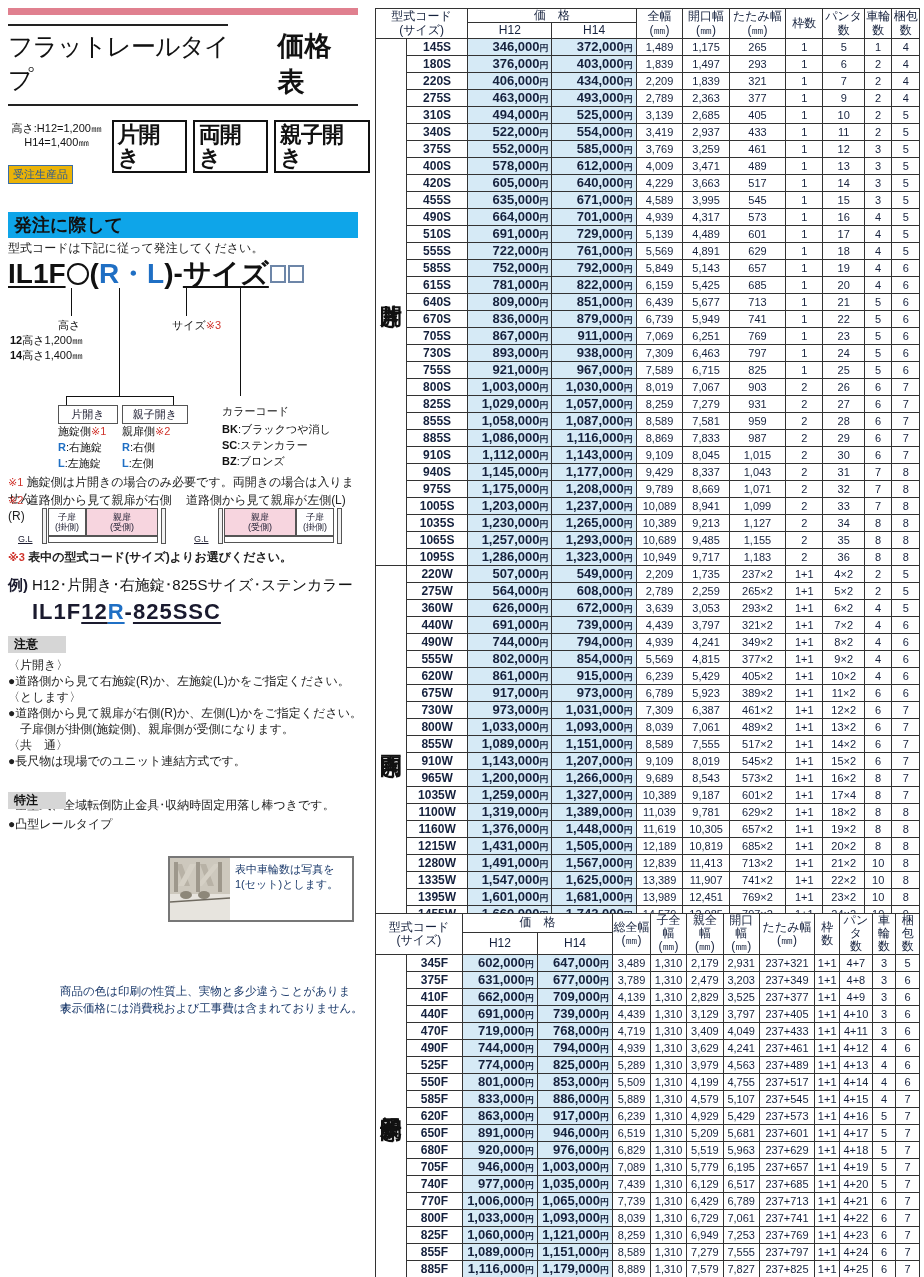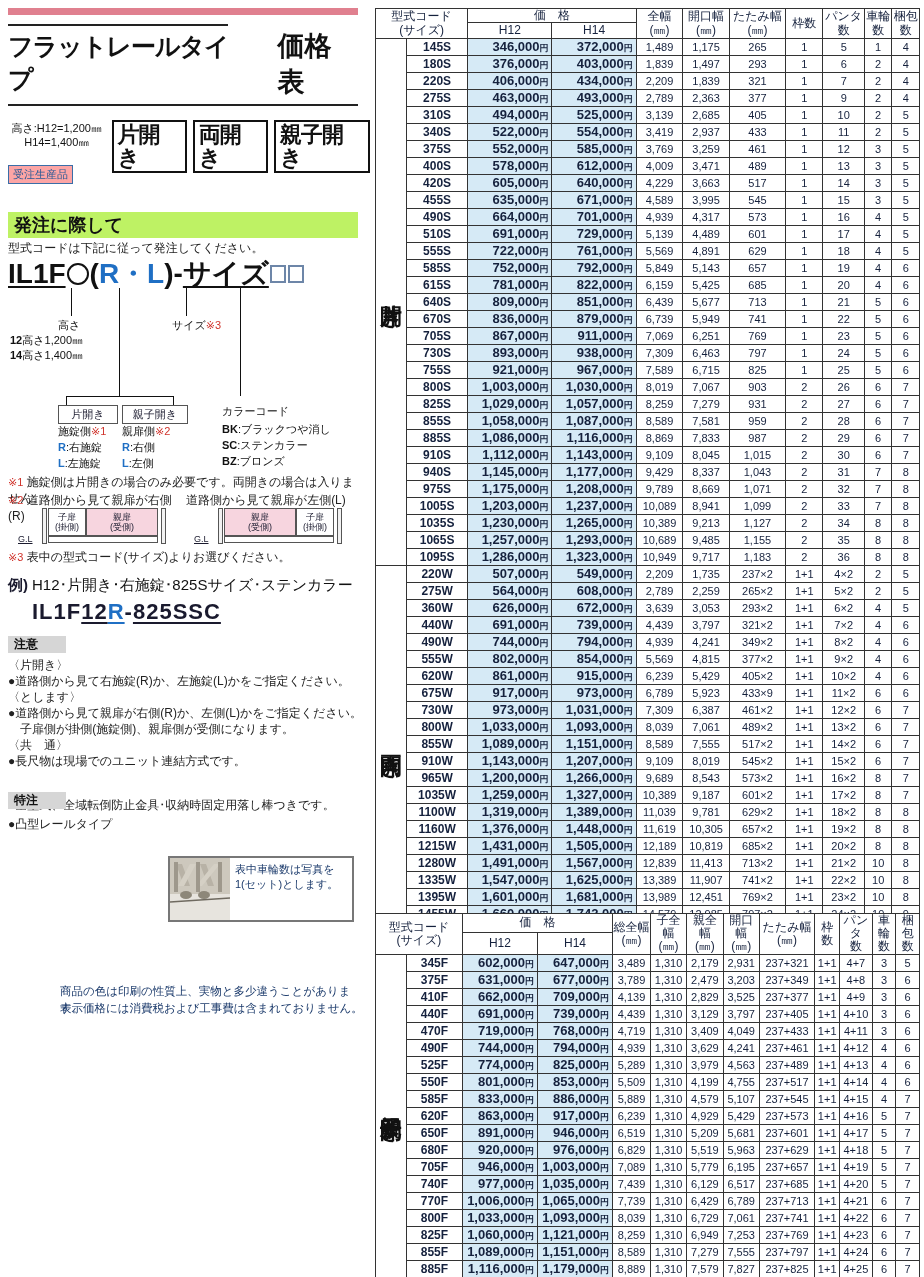--- a/index.html
+++ b/index.html
@@ -18,39 +18,39 @@
 
   .top-rule { position:absolute; left:8px; top:8px; width:350px; height:7px; background:#e0808f; }
 
   .title-block { position:absolute; left:8px; top:22px; width:350px; }
   .title-line1 { display:flex; align-items:flex-end; gap:0px; height:44px; }
   .t-kana { font-size:23px; font-weight:bold; letter-spacing:-1px; color:#111; line-height:1; padding-bottom:2px;}
   .t-model { font-size:40px; font-weight:bold; letter-spacing:-1px; color:#111; line-height:1; }
   .t-kata { font-size:31px; font-weight:bold; color:#111; line-height:1; text-decoration:underline; text-underline-offset:2px;}
   .hr-thin { width:220px; height:2px; background:#222; margin:2px 0 2px 0; }
   .title-line2 { display:flex; align-items:baseline; gap:26px; }
-  .t-flat { font-size:25px; font-weight:bold; letter-spacing:-1px; color:#111; }
+  .t-flat { font-size:25px; font-weight:normal; letter-spacing:-1px; color:#111; }
   .t-price { font-size:27px; font-weight:bold; color:#111; }
   .hr-thick { width:350px; height:2px; background:#222; margin-top:4px; }
 
   .badge-row { position:absolute; left:8px; top:120px; display:flex; align-items:flex-start; gap:6px;}
   .height-spec { font-size:11px; line-height:1.25; color:#111; text-align:center; padding-top:2px; width:98px;}
   .type-chip {
     border:2px solid #111; padding:1px 4px 2px; font-size:22px; font-weight:bold;
     line-height:1.05; letter-spacing:-1px; color:#111; background:#fff;
   }
   .made-to-order {
     position:absolute; left:8px; top:165px;
     border:1px solid #3a6ea8; color:#2a5a96; font-size:11px; padding:1px 4px;
-    background:#fca5a5; letter-spacing:0px;
+    background:#eab308; letter-spacing:0px;
   }
 
   .sec-head {
     position:absolute; left:8px; width:350px; height:26px;
-    background:#bef264; font-size:18px; font-weight:bold; color:#111;
+    background:#0ea5e9; font-size:18px; font-weight:bold; color:#111;
     display:flex; align-items:center; padding-left:6px; letter-spacing:0px;
   }
   .sec-head.small { width:58px; height:17px; font-size:12px; background:#d6d6d6; }
 
   .note-line { position:absolute; font-size:12px; color:#222; line-height:1.35; }
 
   
   .formula { position:absolute; left:8px; top:255px; font-size:28px; font-weight:bold; letter-spacing:0px; display:flex; align-items:center;}
   .formula .blk { color:#111; }
   .formula .blue { color:#1f6fc4; }
@@ -228,21 +228,21 @@
     </div>
     <div class="dd-panel dd-child" style="position:absolute; left:78px; top:0; width:38px; height:28px;">
       <div>子扉</div>
       <div>(掛側)</div>
     </div>
     <div style="position:absolute; left:6px; top:28px; width:110px; height:7px; border:1px solid #555; background:#fff;"></div>
     <div style="position:absolute; left:119px; top:0; width:5px; height:36px;" class="dd-post"></div>
     <div class="dd-gl" style="left:-24px; top:26px; text-decoration:underline;">G.L</div>
   </div>
 
-  <div class="note-line" style="left:8px; top:549px; width:356px;">
+  <div class="note-line" style="left:8px; top:549px; width:356px;font-weight:bold;">
     <span class="lbl" style="position:static; color:#d0342c;">※3</span>
     <span>表中の型式コード(サイズ)よりお選びください。</span>
   </div>
 
   <div class="example-block" style="top:576px; width:356px;">
     <div style="display:flex; align-items:baseline; gap:4px;">
       <span class="ex-label">例)</span>
       <span class="ex-text">H12･片開き･右施錠･825Sサイズ･ステンカラー</span>
     </div>
     <div class="ex-code">
@@ -787,21 +787,21 @@
         <td class="num">10×2</td>
         <td class="num">4</td>
         <td class="num">6</td>
       </tr>
       <tr>
         <td class="code">675W</td>
         <td class="price">917,000<span class="yen">円</span></td>
         <td class="price">973,000<span class="yen">円</span></td>
         <td class="num">6,789</td>
         <td class="num">5,923</td>
-        <td class="num">433×9</td>
+        <td class="num">389×2</td>
         <td class="num">1+1</td>
         <td class="num">11×2</td>
         <td class="num">6</td>
         <td class="num">6</td>
       </tr>
       <tr>
         <td class="code">730W</td>
         <td class="price">973,000<span class="yen">円</span></td>
         <td class="price">1,031,000<span class="yen">円</span></td>
         <td class="num">7,309</td>
@@ -861,21 +861,21 @@
         <td class="num">7</td>
       </tr>
       <tr>
         <td class="code">1035W</td>
         <td class="price">1,259,000<span class="yen">円</span></td>
         <td class="price">1,327,000<span class="yen">円</span></td>
         <td class="num">10,389</td>
         <td class="num">9,187</td>
         <td class="num">601×2</td>
         <td class="num">1+1</td>
-        <td class="num">17×2</td>
+        <td class="num">17×4</td>
         <td class="num">8</td>
         <td class="num">7</td>
       </tr>
       <tr>
         <td class="code">1100W</td>
         <td class="price">1,319,000<span class="yen">円</span></td>
         <td class="price">1,389,000<span class="yen">円</span></td>
         <td class="num">11,039</td>
         <td class="num">9,781</td>
         <td class="num">629×2</td>

